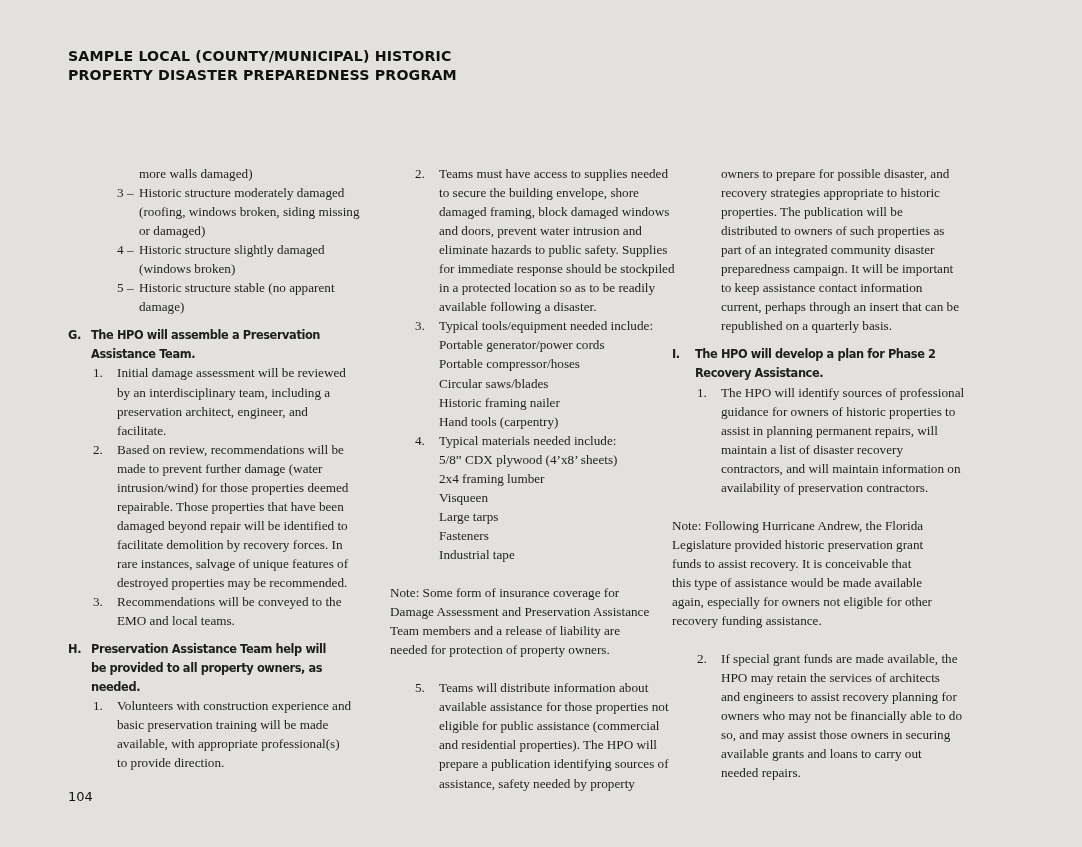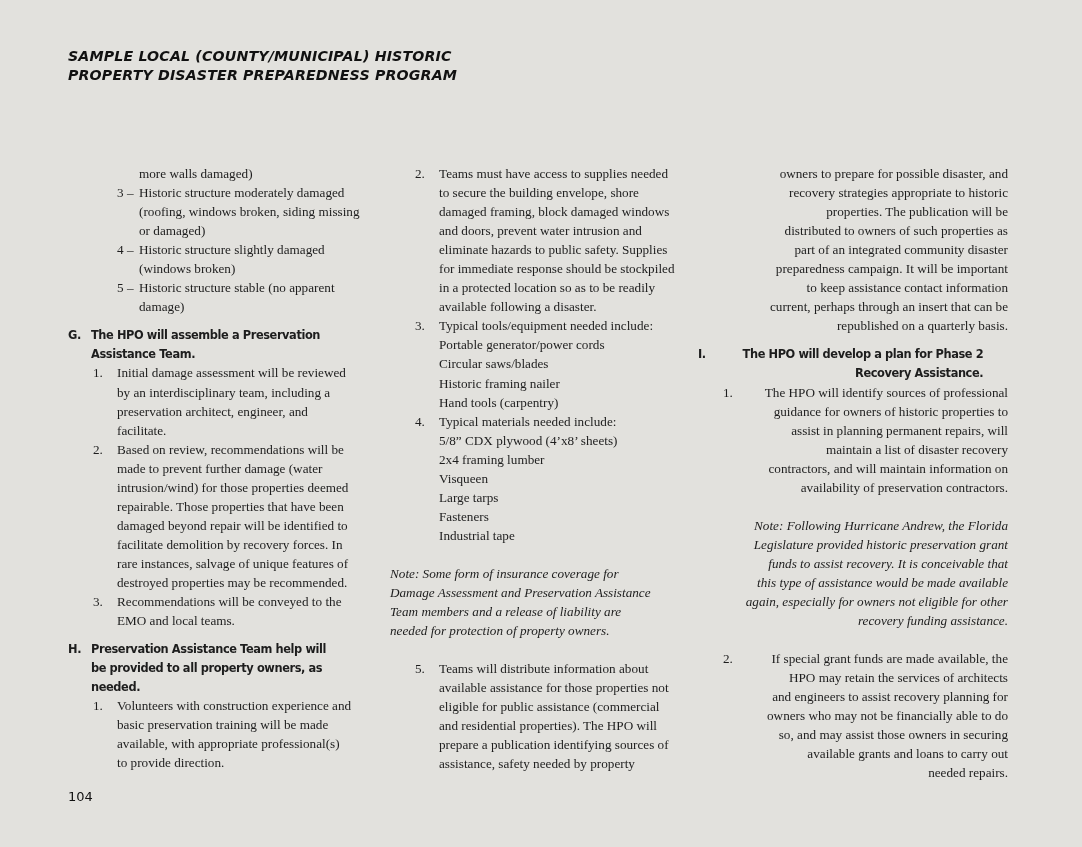--- a/index.html
+++ b/index.html
@@ -13,27 +13,26 @@
   }
   .title {
     position: absolute; left: 68px; top: 47px;
     font-family: "DejaVu Sans", "Liberation Sans", sans-serif;
     font-weight: bold;
     font-size: 14.2px;
     line-height: 18.5px;
     letter-spacing: 0.15px;
     color: #111;
     text-transform: uppercase;
-    font-style: italic;
   }
   .title div { white-space: nowrap; }
   .col { position: absolute; top: 149px; margin-top: 15px; }
   .col1 { left: 68px; width: 310px; }
   .col2 { left: 390px; width: 310px; }
-  .col3 { left: 698px; width: 310px; text-align: right; }
+  .col3 { left: 672px; width: 310px; }
   .line {
     font-size: 13.2px; line-height: 19.05px; height: 19.05px; white-space: nowrap;
     position: relative;
   }
   .dashnum { position: absolute; left: 49px; }
   .dashtext { padding-left: 71px; }
   .head {
     font-family: "DejaVu Sans", "Liberation Sans", sans-serif;
     font-weight: bold;
     font-size: 12.4px;
@@ -41,21 +40,20 @@
     height: 19.05px;
     letter-spacing: -0.45px;
     white-space: nowrap;
     position: relative;
     transform: scaleX(0.92);
     transform-origin: left center;
   }
   .head .hl { position: absolute; left: 0; }
   .head .ht { padding-left: 25px; }
   .note {
-    font-style: italic;
     font-size: 13.2px; line-height: 19.05px; height: 19.05px; white-space: nowrap;
   }
   .gap { height: 19.05px; }
   .halfgap { height: 9px; }
   .itemnum { position: absolute; left: 25px; }
   .itemtext { padding-left: 49px; }
   .pageno {
     position: absolute; left: 68px; top: 789px;
     font-family: "DejaVu Sans", "Liberation Sans", sans-serif;
     font-weight: normal; font-size: 13px; color: #111;
@@ -133,20 +131,21 @@
     <div class="line itemtext">damaged framing, block damaged windows</div>
     <div class="line itemtext">and doors, prevent water intrusion and</div>
     <div class="line itemtext">eliminate hazards to public safety.  Supplies</div>
     <div class="line itemtext">for immediate response should be stockpiled</div>
     <div class="line itemtext">in a protected location so as to be readily</div>
     <div class="line itemtext">available following a disaster.</div>
   </div>
   <div>
     <div class="line itemtext"><span class="itemnum">3.</span><span>Typical tools/equipment needed include:</span></div>
     <div class="line itemtext">Portable generator/power cords</div>
+    <div class="line itemtext">Portable compressor/hoses</div>
     <div class="line itemtext">Circular saws/blades</div>
     <div class="line itemtext">Historic framing nailer</div>
     <div class="line itemtext">Hand tools (carpentry)</div>
   </div>
   <div>
     <div class="line itemtext"><span class="itemnum">4.</span><span>Typical materials needed include:</span></div>
     <div class="line itemtext">5/8” CDX plywood (4’x8’ sheets)</div>
     <div class="line itemtext">2x4 framing lumber</div>
     <div class="line itemtext">Visqueen</div>
     <div class="line itemtext">Large tarps</div>

